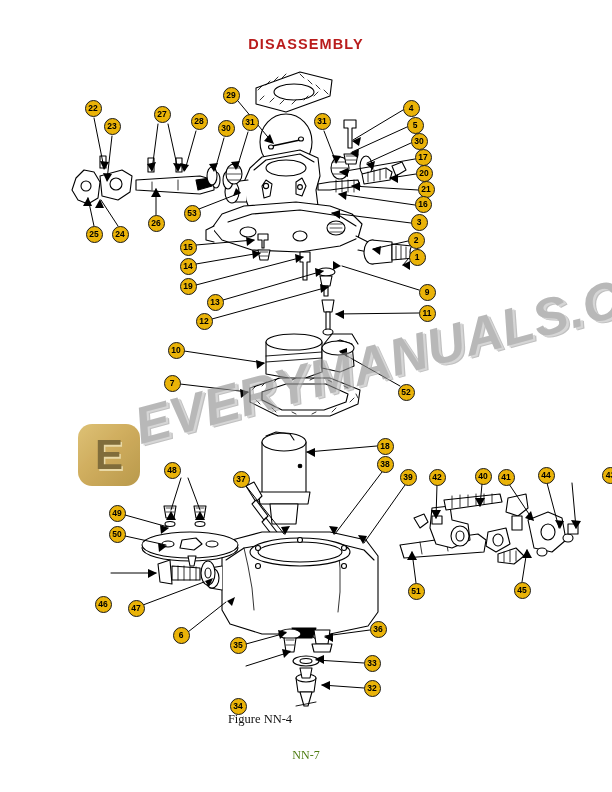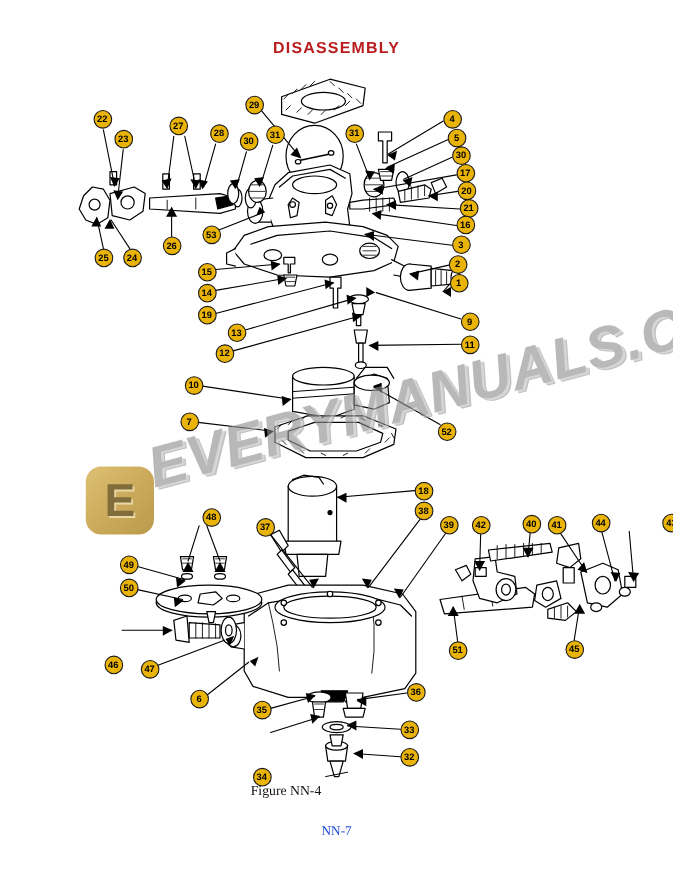--- a/index.html
+++ b/index.html
@@ -40,21 +40,21 @@
     color: #111;
   }
   #page-number {
     position: absolute;
     top: 748px;
     left: 0;
     width: 612px;
     text-align: center;
     font-family: "Liberation Serif", serif;
     font-size: 12px;
-    color: #1d4ed8;
+    color: #4d7c0f;
   }
 
   
   #diagram-svg {
     position: absolute;
     top: 0;
     left: 0;
     width: 612px;
     height: 792px;
   }
@@ -518,21 +518,21 @@
       <div class="callout" style="left: 241px; top: 479px;">37</div>
       <div class="callout" style="left: 385px; top: 464px;">38</div>
       <div class="callout" style="left: 408px; top: 477px;">39</div>
       <div class="callout" style="left: 437px; top: 477px;">42</div>
       <div class="callout" style="left: 483px; top: 476px;">40</div>
       <div class="callout" style="left: 506px; top: 477px;">41</div>
       <div class="callout" style="left: 546px; top: 475px;">44</div>
       <div class="callout" style="left: 571px; top: 475px; margin-left: 31px;">43</div>
       <div class="callout" style="left: 522px; top: 590px;">45</div>
       <div class="callout" style="left: 416px; top: 591px;">51</div>
-      <div class="callout" style="left: 192px; top: 470px;">48</div>
+      <div class="callout" style="left: 172px; top: 470px;">48</div>
       <div class="callout" style="left: 117px; top: 513px;">49</div>
       <div class="callout" style="left: 117px; top: 534px;">50</div>
       <div class="callout" style="left: 103px; top: 572px; margin-top: 24px;">46</div>
       <div class="callout" style="left: 136px; top: 608px;">47</div>
       <div class="callout" style="left: 181px; top: 635px;">6</div>
       <div class="callout" style="left: 238px; top: 645px;">35</div>
       <div class="callout" style="left: 238px; top: 667px; margin-top: 31px;">34</div>
       <div class="callout" style="left: 378px; top: 629px;">36</div>
       <div class="callout" style="left: 372px; top: 663px;">33</div>
       <div class="callout" style="left: 372px; top: 688px;">32</div>

